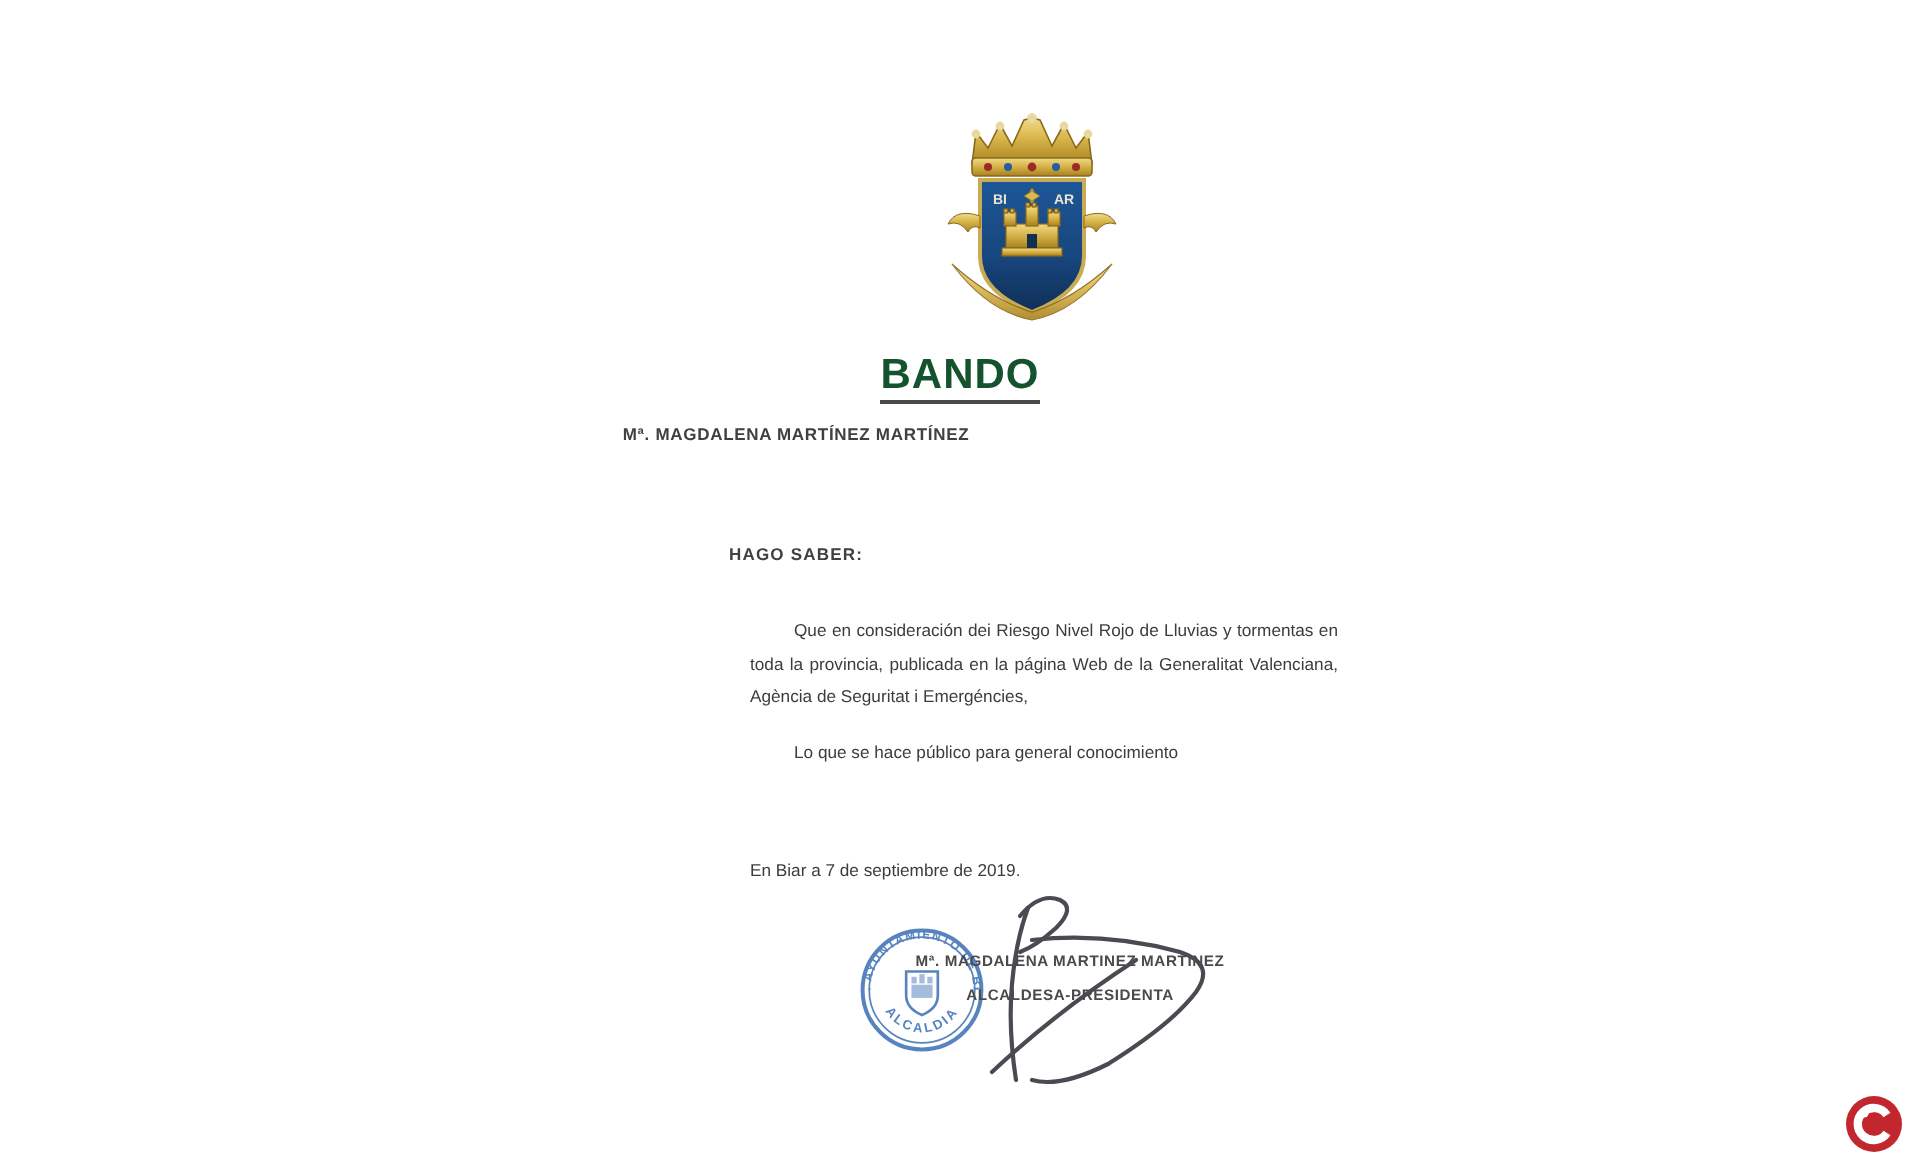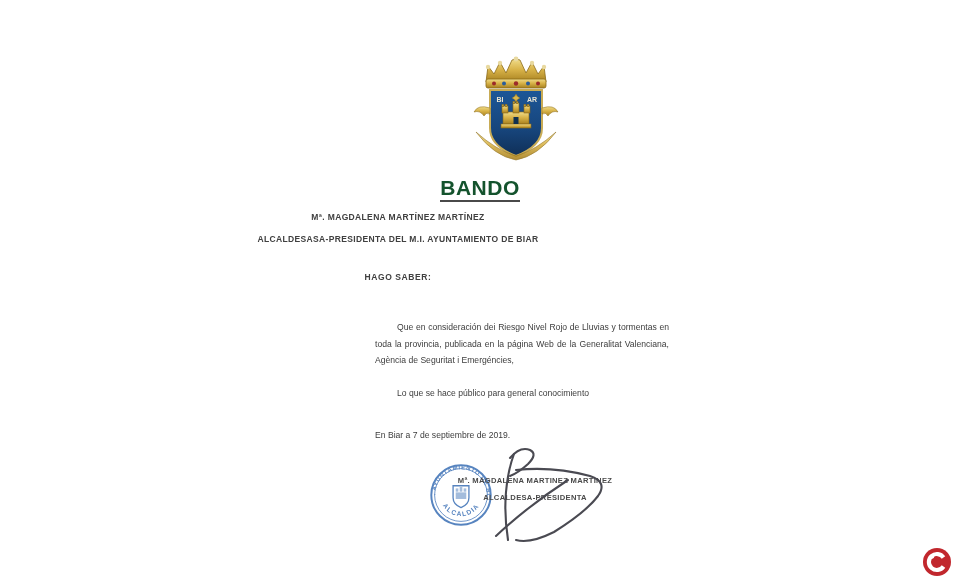--- a/index.html
+++ b/index.html
@@ -70,21 +70,21 @@
     position: absolute;
     left: 375px;
     top: 303px;
     width: 294px;
     font-size: 8.6px;
     line-height: 16.5px;
     text-align: justify;
     color: #3c3c3c;
   }
   #body-text p {
-    margin: 16px 0 11px 0;
+    margin: 4px 0 11px 0;
     text-indent: 22px;
   }
   #body-text p:last-child { margin-bottom: 0; }
   #body-text b { font-weight: bold; color: #2f2f2f; }
 
   #closing-line {
     position: absolute;
     left: 375px;
     top: 430px;
     width: 294px;
@@ -215,21 +215,20 @@
 
       <path d="M10 86 Q30 104 50 110 Q70 104 90 86 Q72 110 50 114 Q28 110 10 86 Z" fill="url(#goldGrad)" stroke="#8a6a18" stroke-width="0.6" opacity="0.9"></path>
     </svg>
   </div>
 
   <div id="bando-title">
     <span>BANDO</span>
   </div>
 
   <div id="signer-name" class="center-line">Mª. MAGDALENA MARTÍNEZ MARTÍNEZ</div>
-  <div id="signer-role" class="center-line">ALCALDESASA-PRESIDENTA DEL M.I. AYUNTAMIENTO DE BIAR</div>
 
   <div id="hago-saber" class="center-line">HAGO SABER:</div>
 
   <div id="body-text">
     <p>Que en consideración dei Riesgo Nivel Rojo de Lluvias y tormentas en toda la provincia, publicada en la página Web de la Generalitat Valenciana, Agència de Seguritat i Emergéncies,</p>
     <p>Lo que se hace público para general conocimiento</p>
   </div>
 
   <div id="closing-line">En Biar a 7 de septiembre de 2019.</div>
 

